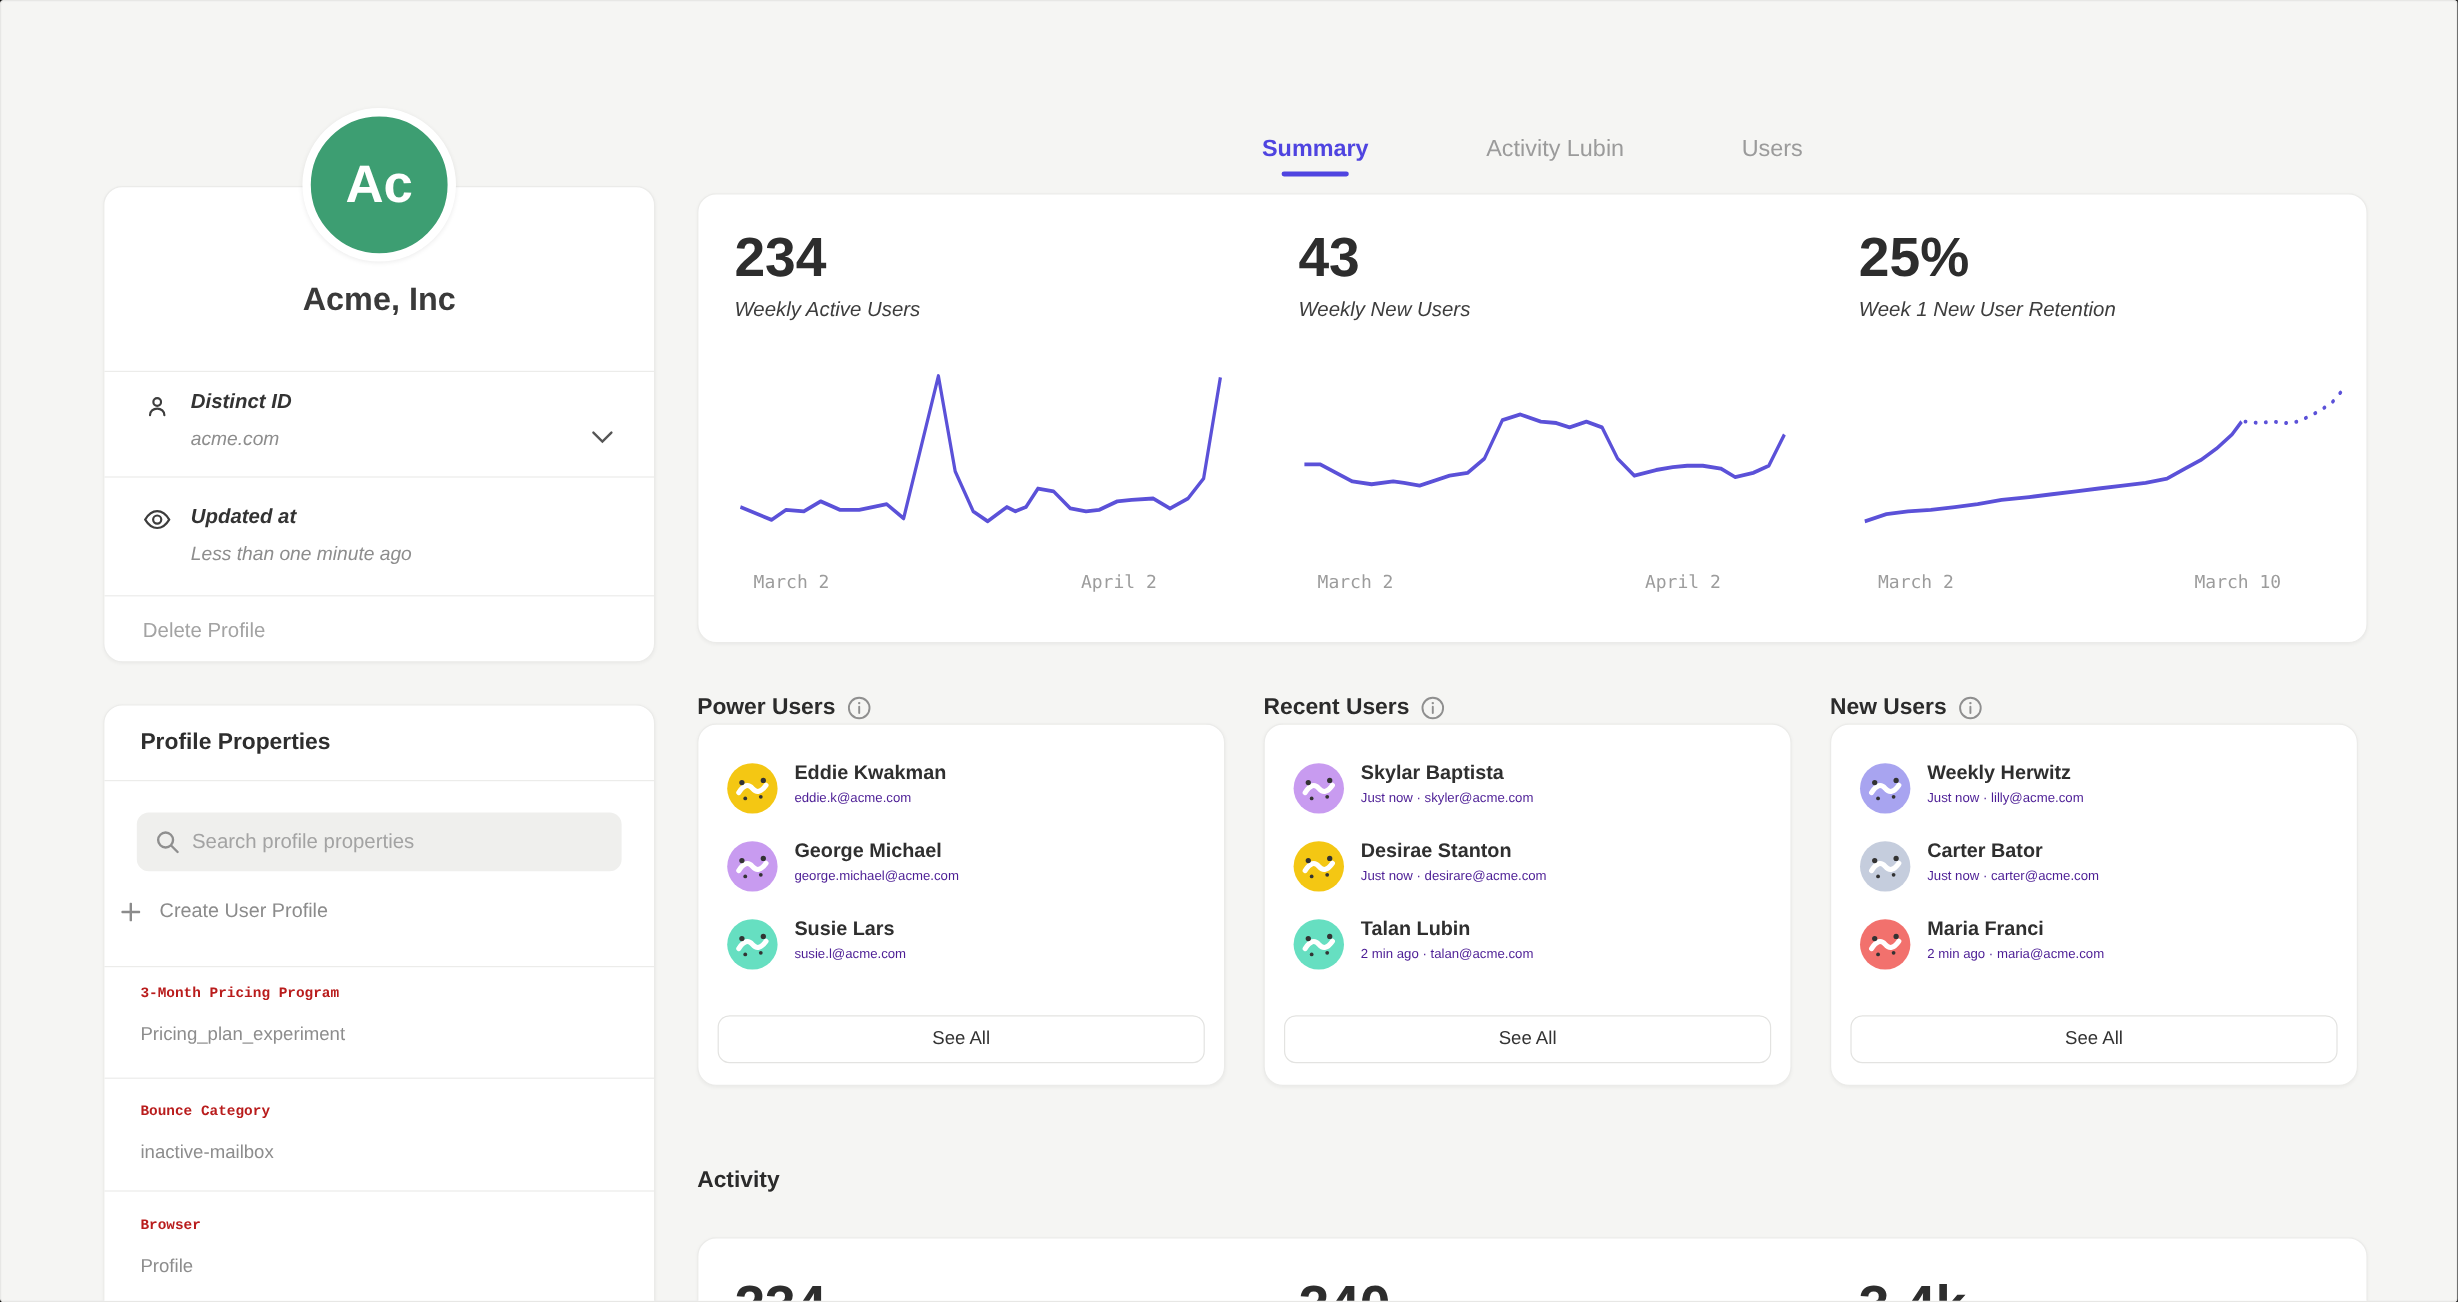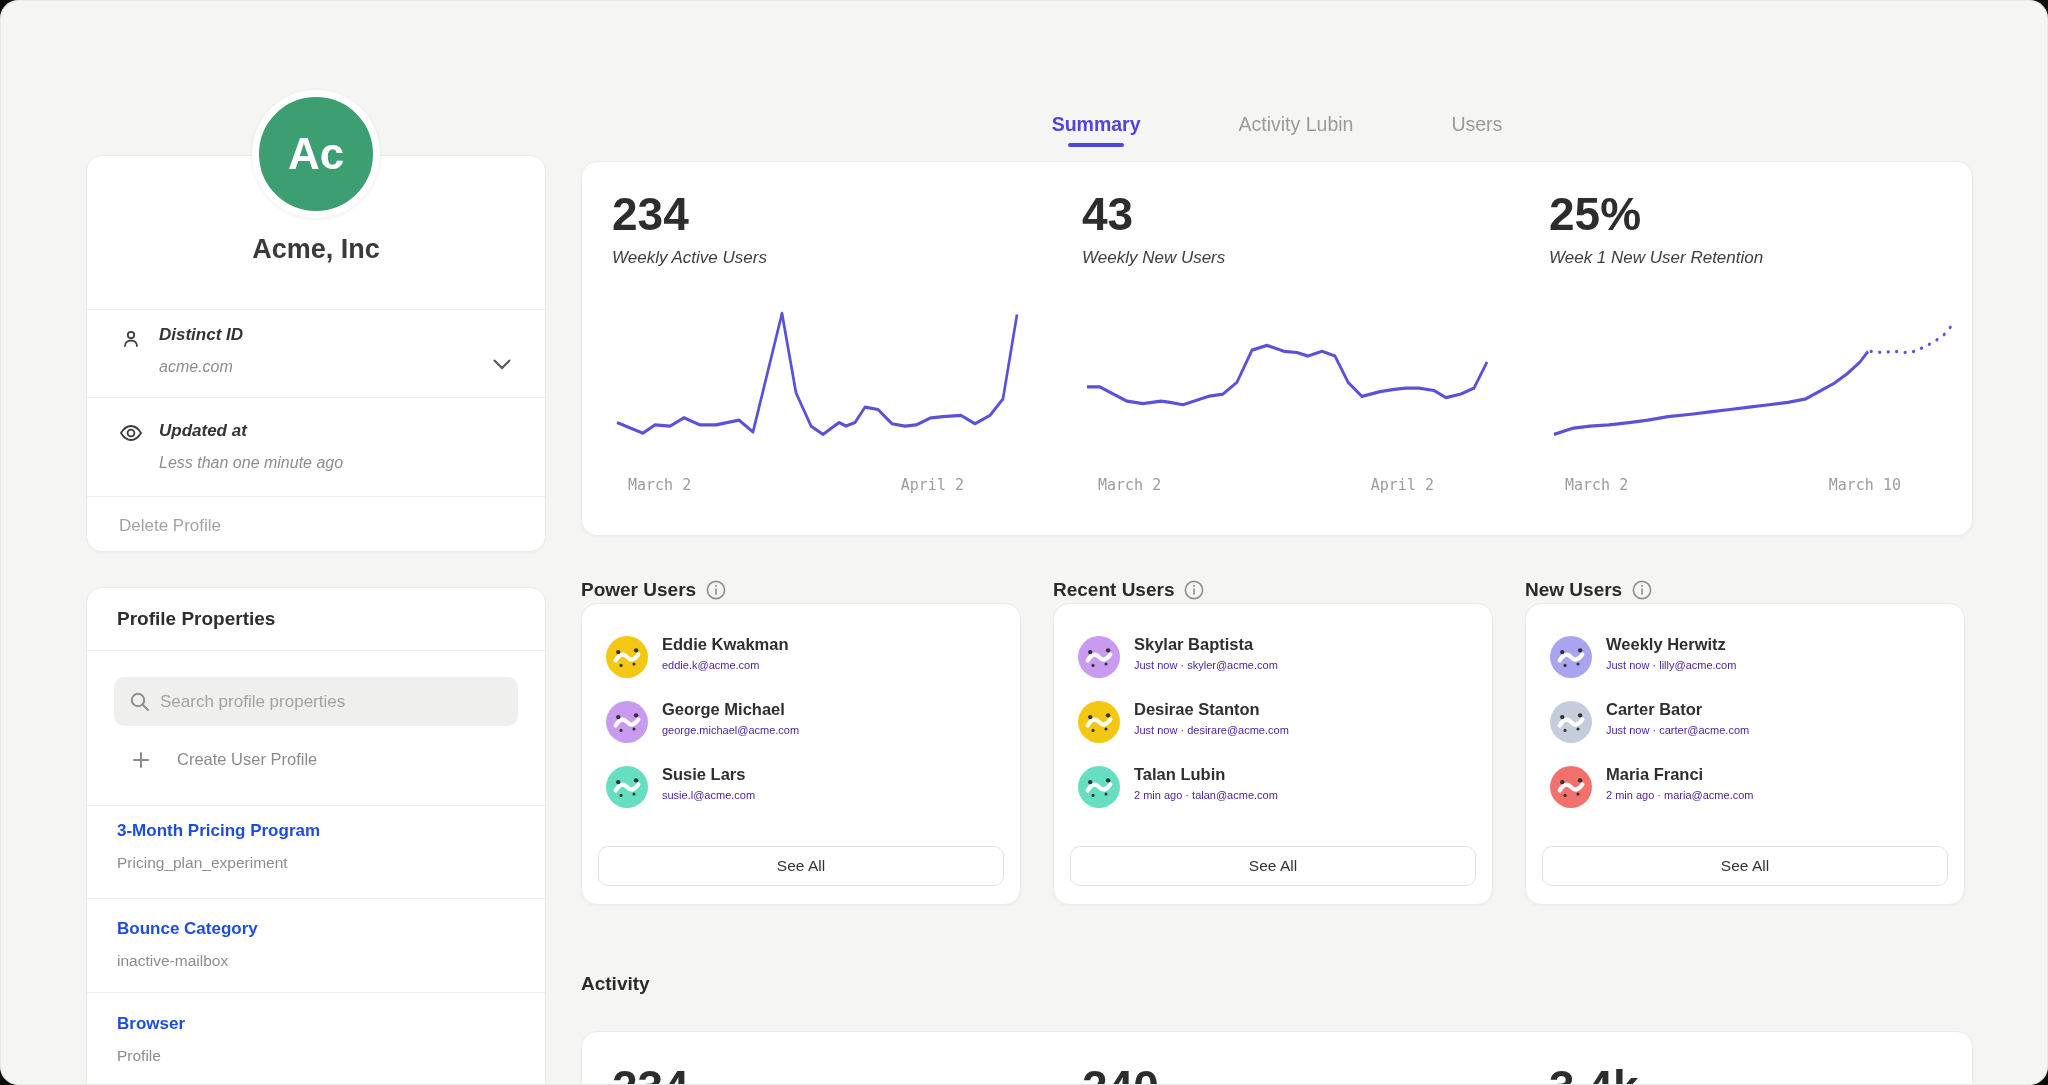--- a/index.html
+++ b/index.html
@@ -1,19 +1,19 @@
 <!DOCTYPE html>
 <html><head>
 <meta charset="utf-8">
 <style>
   * { margin:0; padding:0; box-sizing:border-box; }
   html,body { width:2048px; height:1085px; background:#0d0d0d; font-family:"Liberation Sans", sans-serif; }
   .app {
     position:relative; width:2048px; height:1085px; background:#f5f5f3;
-    border-radius:18px; overflow:hidden; border:1px solid #e7e7e5;
+    border-radius:3px; overflow:hidden; border:1px solid #e7e7e5;
   }
   .card {
     position:absolute; background:#fff; border:1px solid #ebebe9; border-radius:16px;
     box-shadow:0 1px 3px rgba(0,0,0,.04);
   }
   .divider { position:absolute; left:0; right:0; height:1px; background:#ececea; }
 
   
   .profile-card { left:85px; top:154px; width:460px; height:397px; }
   .avatar {
@@ -33,23 +33,23 @@
   
   .props-card { left:85px; top:586px; width:460px; height:680px; }
   .props-title { position:absolute; left:30px; top:20px; font-size:19px; font-weight:700; color:#2e2e2e; }
   .search-wrap { position:absolute; left:27px; right:27px; top:89px; height:49px; }
   .search-wrap input {
     width:100%; height:100%; background:#efefed; border:none; border-radius:10px;
     padding:0 14px 0 46px; font-size:17px; color:#444; font-family:"Liberation Sans", sans-serif; outline:none;
   }
   .search-wrap input::placeholder { color:#a3a3a3; }
   .search-icon { position:absolute; left:15px; top:14px; width:21px; height:21px; color:#8f8f8f; pointer-events:none; }
-  .create-row { position:absolute; left:46px; top:162px; display:flex; align-items:center; gap:28px; color:#8b8b8b; font-size:16.5px; cursor:pointer; }
+  .create-row { position:absolute; left:14px; top:162px; display:flex; align-items:center; gap:16px; color:#8b8b8b; font-size:16.5px; cursor:pointer; }
   .plus-icon { width:16px; height:16px; }
-  .propname { position:absolute; left:30px; font-size:17px; font-weight:700; color:#1d4ed8; }
+  .propname { position:absolute; left:30px; font-size:12px; font-weight:700; color:#b91c1c;font-family:Liberation Mono, monospace; }
   .propvalue { position:absolute; left:30px; font-size:15.5px; color:#8d8d8d; }
 
   
   .tabs { position:absolute; left:580px; top:112px; width:1392px; display:flex; justify-content:center; gap:98px; }
   .tab { font-size:19.5px; color:#9b9b9b; cursor:pointer; text-align:center; padding-bottom:8px; }
   .tab.active { color:#4f44e0; font-weight:700; }
   .tab.active::after { content:""; display:block; width:56px; height:4px; border-radius:2px; background:#4f44e0; margin:7px auto 0; }
 
   
   .stats-card { left:580px; top:160px; width:1392px; height:375px; }

